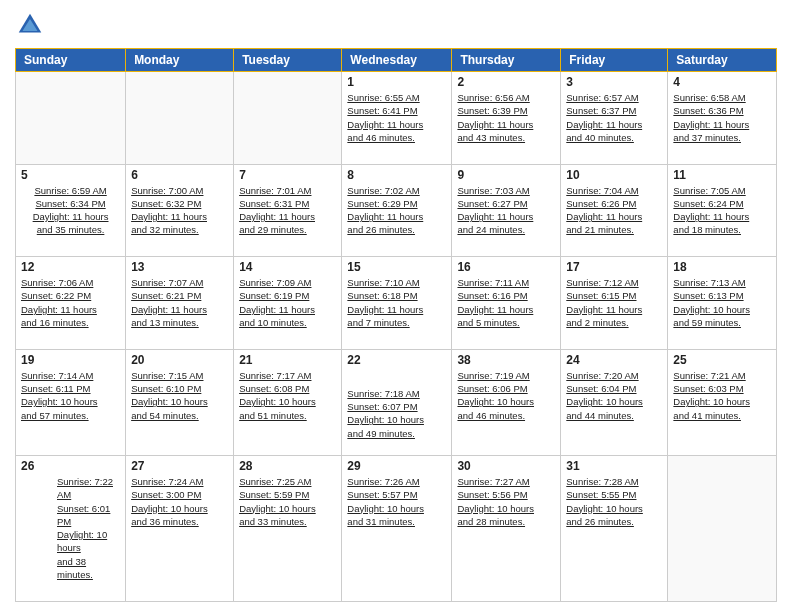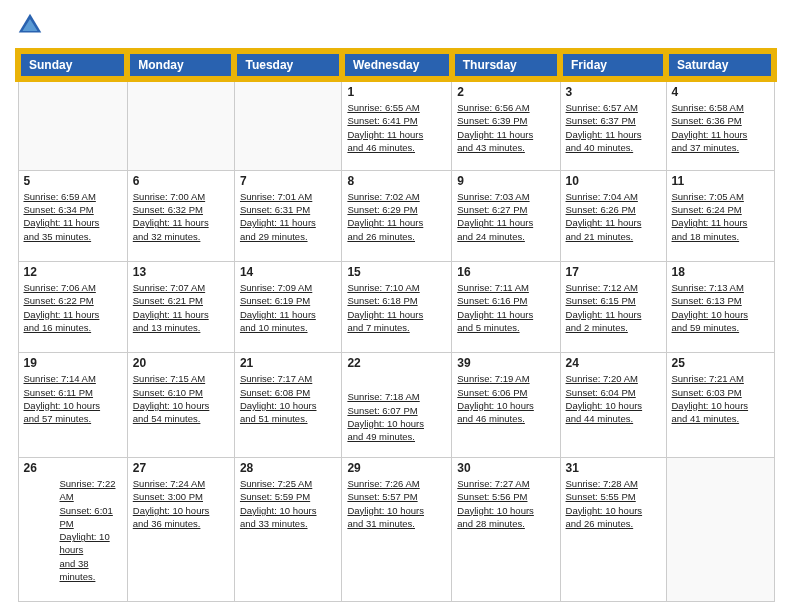--- a/index.html
+++ b/index.html
@@ -63,21 +63,21 @@
       width: 100%;
       border-collapse: collapse;
       flex: 1;
     }
     .calendar th {
       background-color: #2962b0;
       color: white;
       text-align: left;
       padding: 4px 8px;
       font-size: 12px;
-      border: 6px solid #eab308;
+      border: 1px solid #eab308;
     }
     .calendar td {
       border: 1px solid #ccc;
       vertical-align: top;
       padding: 3px 5px;
       font-size: 9.5px;
       color: #222;
       width: 113px;
       height: 82px;
     }
@@ -157,21 +157,21 @@
             <div class="day-num">4</div>
             <div class="day-info" style="white-space: pre-line;">Sunrise: 6:58 AM
 Sunset: 6:36 PM
 Daylight: 11 hours
 and 37 minutes.</div>
           </td>
         </tr>
         <tr>
           <td>
             <div class="day-num">5</div>
-            <div class="day-info" style="white-space: pre-line;">Sunrise: 6:59 AM
+            <div class="day-info" style="white-space: pre-line; text-align: center;">Sunrise: 6:59 AM
 Sunset: 6:34 PM
 Daylight: 11 hours
 and 35 minutes.</div>
           </td>
           <td>
             <div class="day-num">6</div>
             <div class="day-info" style="white-space: pre-line;">Sunrise: 7:00 AM
 Sunset: 6:32 PM
 Daylight: 11 hours
 and 32 minutes.</div>
@@ -286,21 +286,21 @@
 and 51 minutes.</div>
           </td>
           <td>
             <div class="day-num">22</div>
             <div class="day-info" style="white-space: pre-line; margin-top: 20px;">Sunrise: 7:18 AM
 Sunset: 6:07 PM
 Daylight: 10 hours
 and 49 minutes.</div>
           </td>
           <td>
-            <div class="day-num">39</div>
+            <div class="day-num">38</div>
             <div class="day-info" style="white-space: pre-line;">Sunrise: 7:19 AM
 Sunset: 6:06 PM
 Daylight: 10 hours
 and 46 minutes.</div>
           </td>
           <td>
             <div class="day-num">24</div>
             <div class="day-info" style="white-space: pre-line;">Sunrise: 7:20 AM
 Sunset: 6:04 PM
 Daylight: 10 hours

